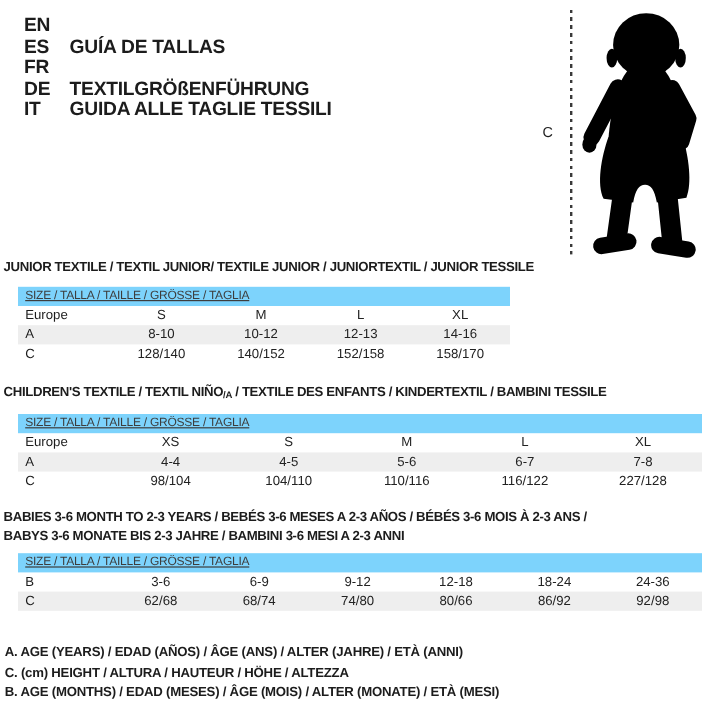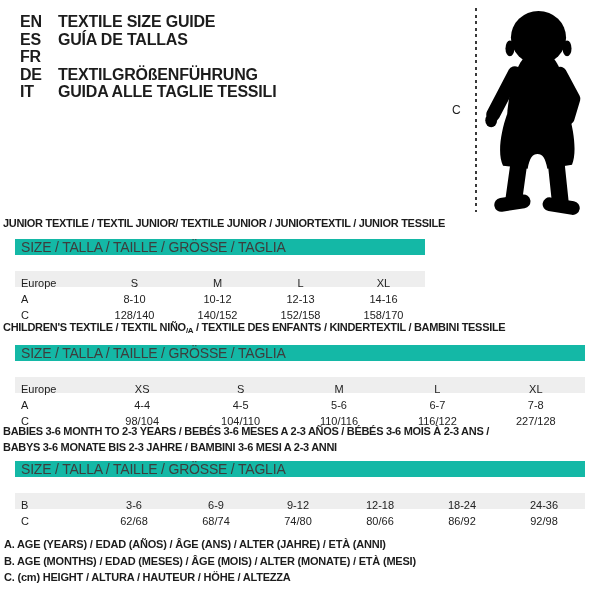--- a/index.html
+++ b/index.html
@@ -14,41 +14,40 @@
   
   .dotted-line{position:absolute;left:475px;top:8px;height:204px;width:2px;
     background:repeating-linear-gradient(to bottom,#3a3a3a 0 3px,transparent 3px 6.5px);}
   .c-label{position:absolute;left:452px;top:103px;font-size:12px;font-weight:400;}
   .baby{position:absolute;left:482px;top:8px;}
   
   .sec-title{position:absolute;left:3px;font-size:11px;font-weight:700;letter-spacing:-0.3px;line-height:15.5px;white-space:nowrap;}
   .sub{font-size:8px;vertical-align:-2px;}
   
   .tbl{position:absolute;left:15px;font-size:11px;}
-  .size-bar{height:16px;line-height:16px;background:#14b8a6;color:#3d3d3d;
-    padding-left:6px;font-size:14px;letter-spacing:-0.2px;}
+  .size-bar{height:16px;line-height:16px;background:#7dd3fc;color:#3d3d3d;
+    padding-left:6px;font-size:10px;letter-spacing:-0.2px;text-decoration:underline;}
   .row{display:grid;height:16px;line-height:16px;}
   .g4{grid-template-columns:78px repeat(4,1fr);}
   .g5{grid-template-columns:78px repeat(5,1fr);}
   .g6{grid-template-columns:78px repeat(6,1fr);}
-  .c{text-align:center;color:#222;margin-top:20px;}
+  .c{text-align:center;color:#222;}
   .l{text-align:left;padding-left:6px;color:#1c1c1c;}
   .striped{background:#eeeeee;}
   .w410{width:410px;} .w570{width:570px;}
   
   .foots{position:absolute;left:4px;top:536px;}
   .foot{font-size:11px;font-weight:700;letter-spacing:-0.2px;line-height:16.5px;white-space:nowrap;}
 </style>
 </head>
 <body>
 
 <div class="langs">
   <div class="lang-row">
     <span class="lang-code">EN</span>
-    <span>TEXTILE SIZE GUIDE</span>
   </div>
   <div class="lang-row">
     <span class="lang-code">ES</span>
     <span>GUÍA DE TALLAS</span>
   </div>
   <div class="lang-row">
     <span class="lang-code">FR</span>
   </div>
   <div class="lang-row">
     <span class="lang-code">DE</span>
@@ -156,15 +155,15 @@
     <div class="c">68/74</div>
     <div class="c">74/80</div>
     <div class="c">80/66</div>
     <div class="c">86/92</div>
     <div class="c">92/98</div>
   </div>
 </div>
 
 <div class="foots">
   <div class="foot">A. AGE (YEARS) / EDAD (AÑOS) / ÂGE (ANS) / ALTER (JAHRE) / ETÀ (ANNI)</div>
+  <div class="foot">C. (cm) HEIGHT / ALTURA / HAUTEUR / HÖHE / ALTEZZA</div>
   <div class="foot">B. AGE (MONTHS) / EDAD (MESES) / ÂGE (MOIS) / ALTER (MONATE) / ETÀ (MESI)</div>
-  <div class="foot">C. (cm) HEIGHT / ALTURA / HAUTEUR / HÖHE / ALTEZZA</div>
 </div>
 
 </body></html>

